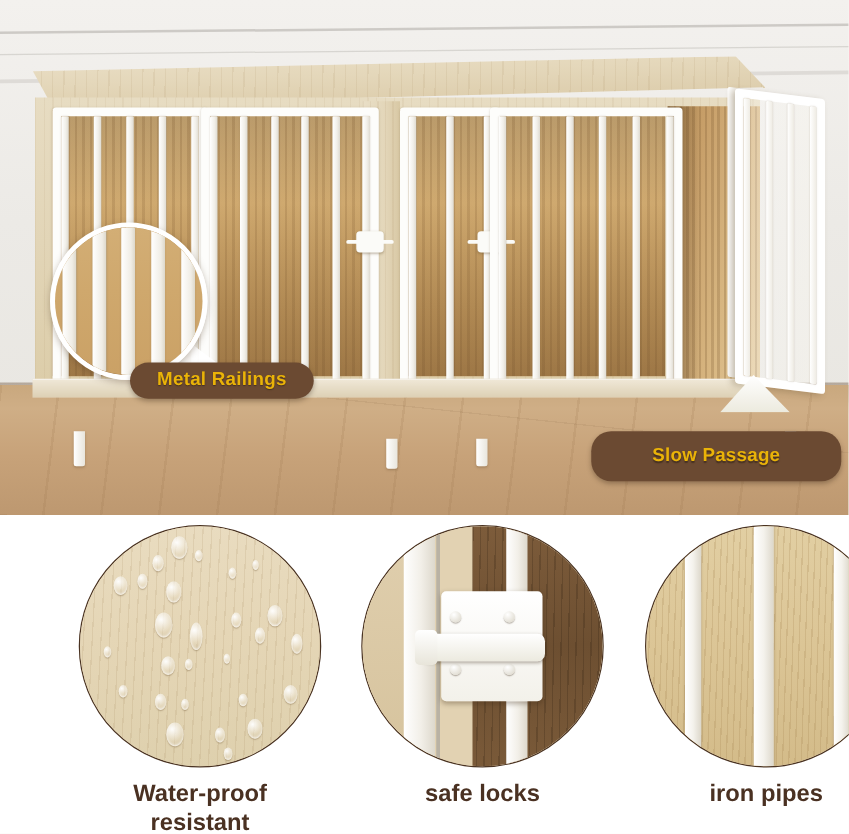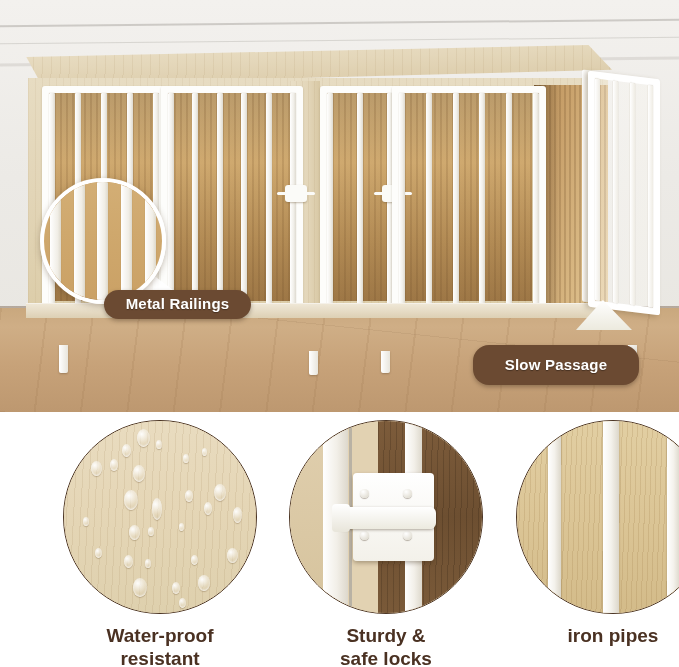--- a/index.html
+++ b/index.html
@@ -118,27 +118,27 @@
     box-shadow:0 2px 6px rgba(80,58,34,.35);}
   .mag-inner{position:absolute;left:-48px;top:-130px;width:290px;height:300px;
     background:linear-gradient(180deg,#dcbd8a,#cfa86d 60%,#c79c60);}
   .mag-bars{position:absolute;left:0;top:0;width:118px;height:118px;display:flex;justify-content:space-around;}
   .mag-bars .bar{width:11px;background:linear-gradient(90deg,#ffffff,#f0ede5 70%,#ddd8cb);}
   .mag-tail{position:absolute;left:120px;top:250px;width:60px;height:58px;background:#ffffff;
     clip-path:polygon(0% 0%, 100% 78%, 6% 100%);opacity:.96;}
 
   
   .pill{position:absolute;background:#6b4a32;border-radius:16px;
-    color:#ffffff;font-weight:bold;text-align:center;
+    color:#eab308;font-weight:bold;text-align:center;
     letter-spacing:.2px;line-height:1.12;
     box-shadow:0 2px 4px rgba(50,32,18,.35);
     text-shadow:0 1px 1px rgba(0,0,0,.35);}
   .pill-1{left:104px;top:290px;width:147px;height:29px;font-size:15px;
     display:flex;align-items:center;justify-content:center;}
-  .pill-2{left:473px;top:345px;width:166px;height:40px;font-size:15px;
+  .pill-2{left:473px;top:345px;width:200px;height:40px;font-size:15px;
     display:flex;flex-direction:column;align-items:center;justify-content:center;}
   .pill-2 span{display:block;}
 
   
   .features{position:absolute;left:0;top:412px;width:679px;height:255px;background:#ffffff;margin-left:47px;}
   .feat{position:absolute;top:8px;width:226px;text-align:center;}
   .f1{left:0;}
   .f2{left:226px;}
   .f3{left:453px;}
 
@@ -348,21 +348,20 @@
         <div class="latch-plate">
           <div class="screw" style="left:8%;top:18%;"></div>
           <div class="screw" style="left:62%;top:18%;"></div>
           <div class="screw" style="left:8%;top:66%;"></div>
           <div class="screw" style="left:62%;top:66%;"></div>
         </div>
         <div class="latch-bar"></div>
         <div class="latch-knob"></div>
       </div>
       <div class="caption">
-        <span>Sturdy &amp;</span>
         <span>safe locks</span>
       </div>
     </div>
 
     <div class="feat f3">
       <div class="circle">
         <div class="c3-bg"></div>
         <div class="c3-bar" style="left:16%;"></div>
         <div class="c3-bar" style="left:45%;width:16px;"></div>
         <div class="c3-bar" style="left:78%;"></div>

